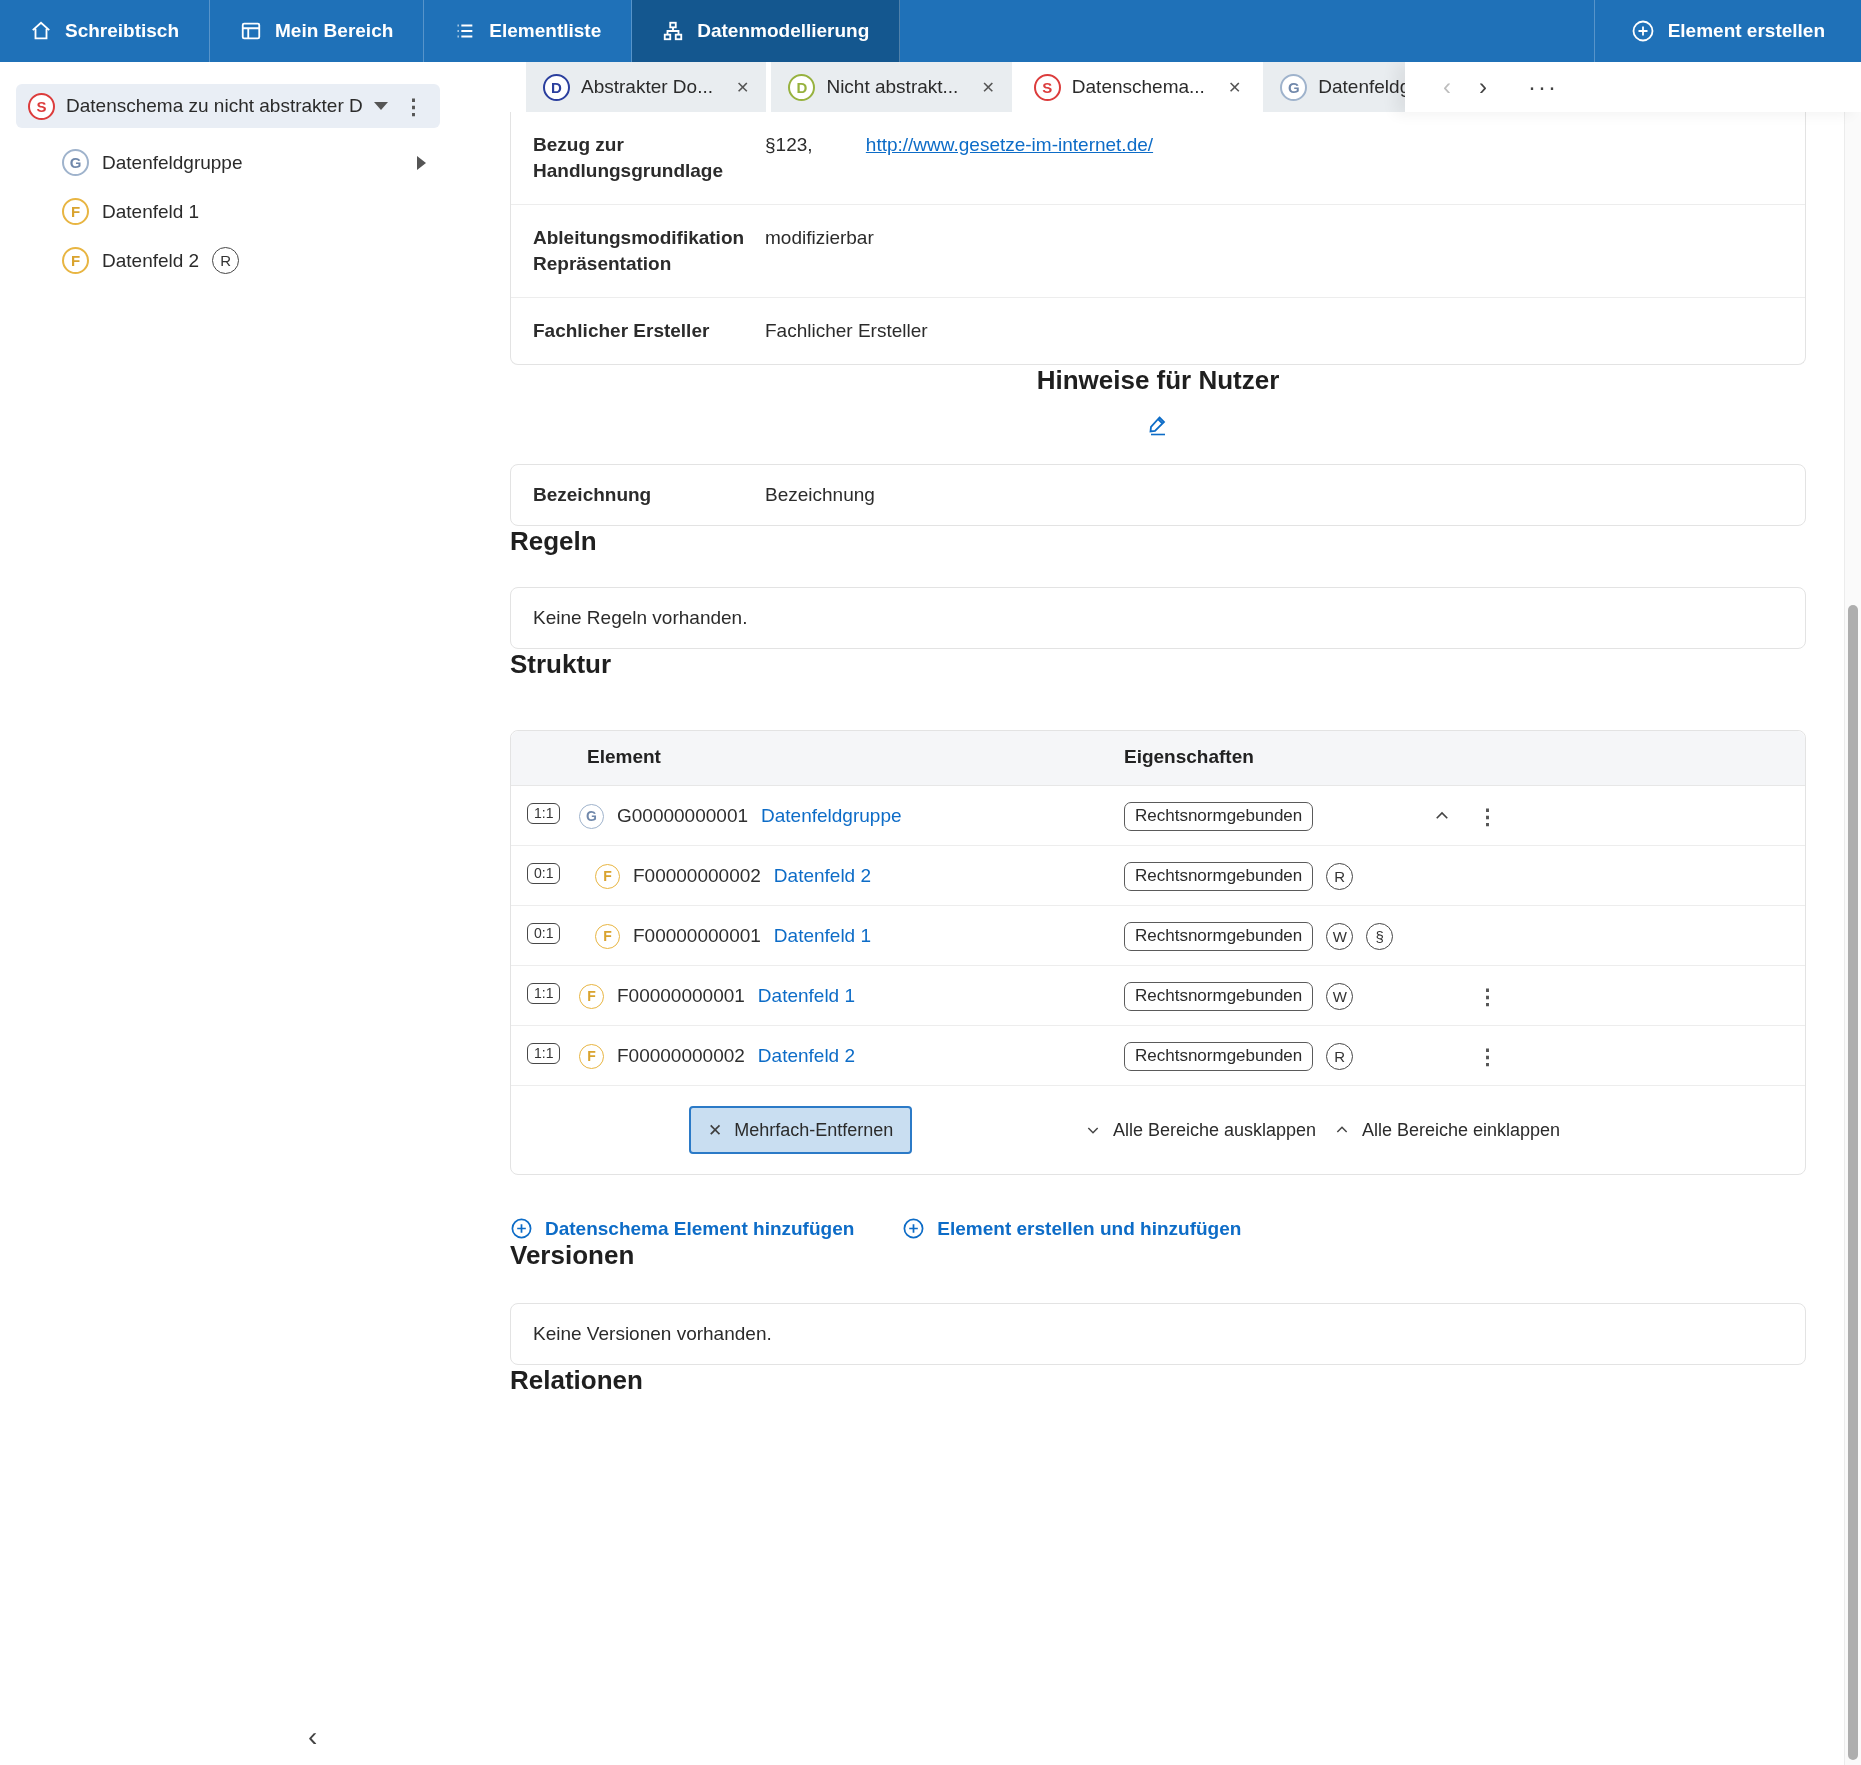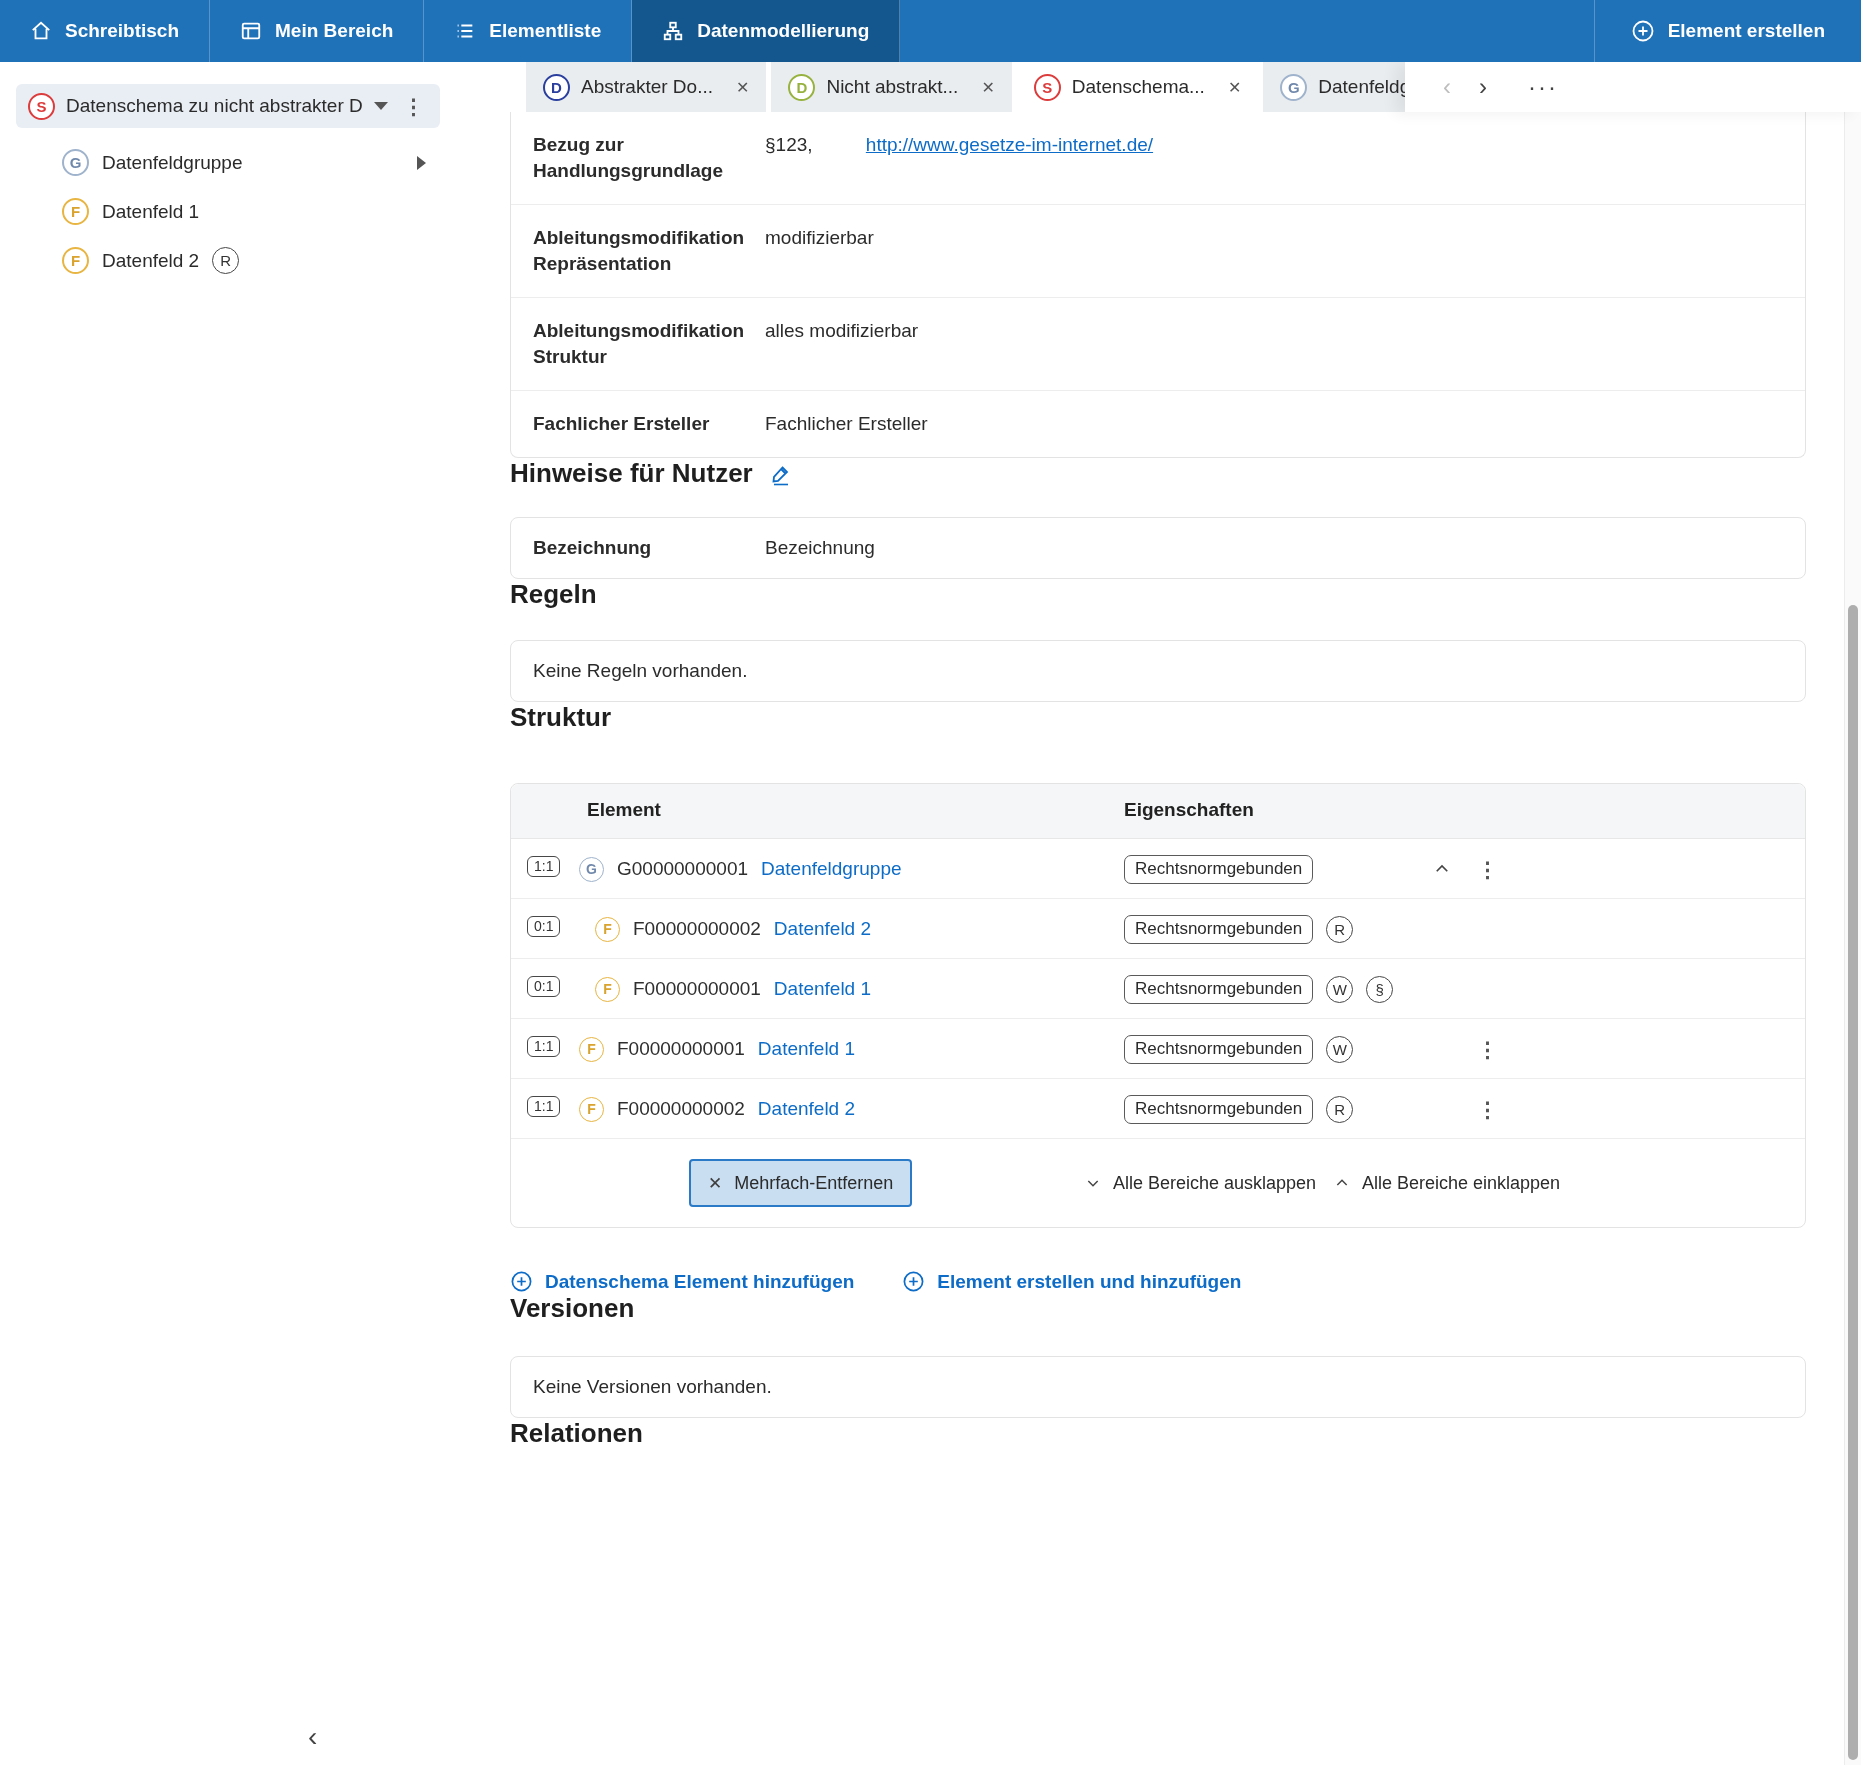--- a/index.html
+++ b/index.html
@@ -54,21 +54,21 @@
   .card { border:1px solid #e3e3e3; border-radius:8px; background:#fff; }
   .card.cut-top { border-top:none; border-top-left-radius:0; border-top-right-radius:0; }
   .drow { display:flex; padding:20px 22px; border-bottom:1px solid #ededed; line-height:26px; }
   .drow:last-child { border-bottom:none; }
   .dlabel { width:210px; min-width:210px; font-weight:700; color:#2b2b2b; margin-right:22px; font-size:19px; }
   .dvalue { font-size:19px; color:#2b2b2b; }
   a.ext-link, .blue { color:#0d6cc7; }
   a.ext-link { text-decoration:underline; cursor:pointer;margin-left:48px; }
 
   h2.sect { font-size:26px; font-weight:700; color:#1f1f1f; margin:0; display:flex; align-items:center; gap:16px; }
-  .mt-hinweise { margin-top:52px; }
+  .mt-hinweise { margin-top:52px;flex-direction:column; }
   .mt-card2 { margin-top:28px; }
   .mt-regeln { margin-top:58px; }
   .mt-card3 { margin-top:30px; }
   .mt-addlink { margin-top:40px; }
   .mt-struktur { margin-top:76px; }
   .mt-table { margin-top:50px; }
   .mt-links { margin-top:42px; }
   .mt-versionen { margin-top:60px; }
   .mt-card4 { margin-top:32px; }
   .mt-relationen { margin-top:44px; }
@@ -225,24 +225,20 @@
         <div class="dlabel">Bezug zur Handlungsgrundlage</div>
         <div class="dvalue">
           <span>§123, </span><a class="ext-link">http://www.gesetze-im-internet.de/</a>
         </div>
       </div>
       <div class="drow">
         <div class="dlabel">Ableitungsmodifikation Repräsentation</div>
         <div class="dvalue">modifizierbar</div>
       </div>
       <div class="drow">
-        <div class="dlabel">Ableitungsmodifikation Struktur</div>
-        <div class="dvalue">alles modifizierbar</div>
-      </div>
-      <div class="drow">
         <div class="dlabel">Fachlicher Ersteller</div>
         <div class="dvalue">Fachlicher Ersteller</div>
       </div>
     </div>
 
     <h2 class="sect mt-hinweise">
       <span>Hinweise für Nutzer</span>
       <span>
         <svg width="24" height="24" viewBox="0 0 24 24" fill="none" stroke="#0d6cc7" stroke-width="1.8">
             <path d="M13.5 5.5 L18 10 L9 19 L4.5 19.5 L5 15 Z M12 7 L16.5 11.5"></path>

